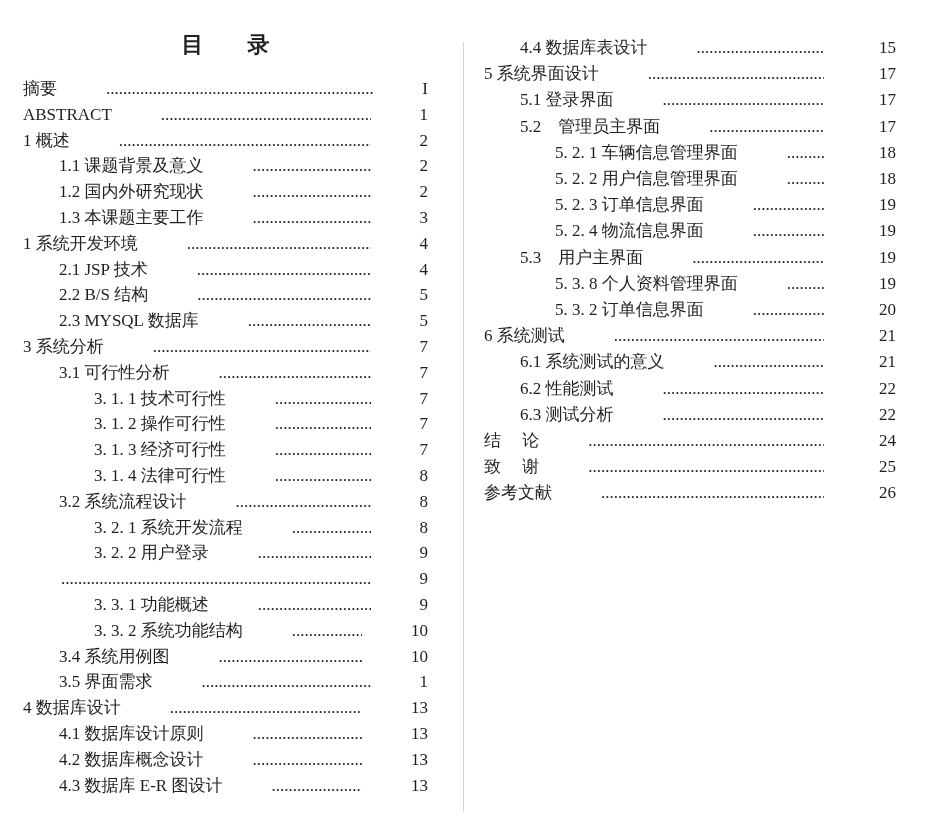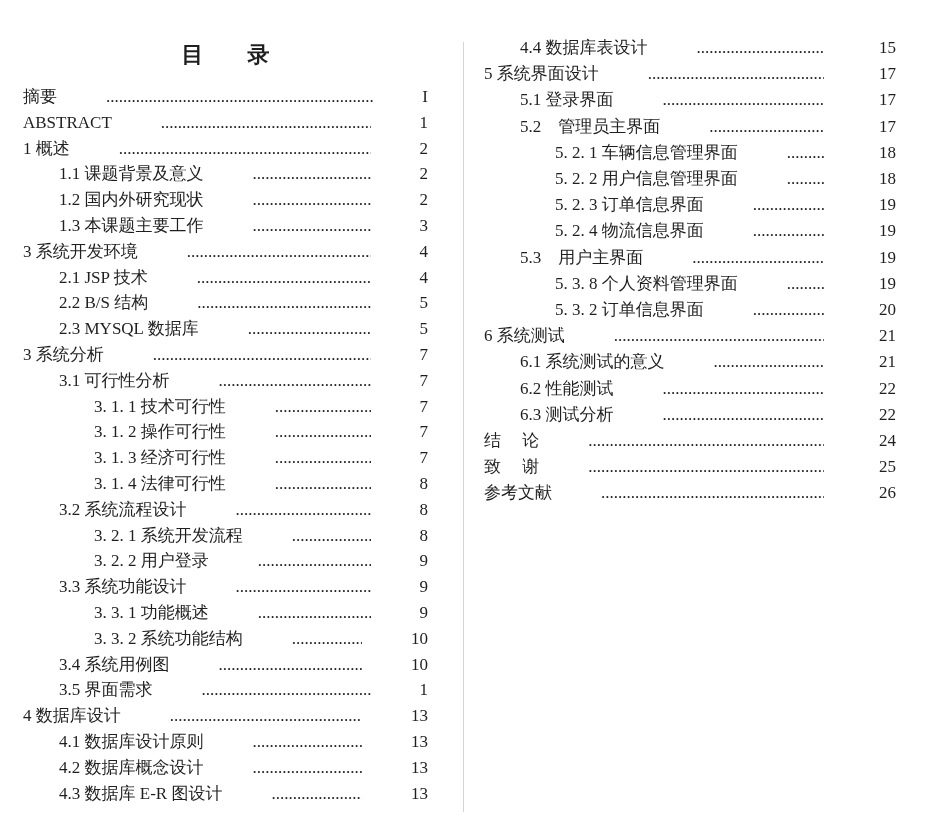--- a/index.html
+++ b/index.html
@@ -36,27 +36,27 @@
     left: 23px;
     width: 405px;
   }
   .col-right {
     left: 484px;
     width: 412px;
     padding-top: 35px;
   }
   .title {
     margin: 0;
-    padding-top: 40px;
+    padding-top: 32px;
     height: 30px;
     line-height: 30px;
     text-align: center;
     font-size: 22px;
     font-weight: bold;
-    font-family: Liberation Serif, serif;
+    font-family: Liberation Mono, monospace;
     white-space: pre;
   }
   .col-left .rows { margin-top: 14px; }
   .row {
     display: flex;
     font-size: 17px;
     gap: 47px;
   }
   .col-left  .row, .col-left  .row > span { line-height: 25.8px; }
   .col-right .row, .col-right .row > span { line-height: 26.2px; }
@@ -108,21 +108,21 @@
           <span class="label">1.2 国内外研究现状</span>
           <span class="dots"></span>
           <span class="page-num">2</span>
         </div>
         <div class="row lvl1">
           <span class="label">1.3 本课题主要工作</span>
           <span class="dots"></span>
           <span class="page-num">3</span>
         </div>
         <div class="row lvl0">
-          <span class="label">3 系统开发环境</span>
+          <span class="label">1 系统开发环境</span>
           <span class="dots"></span>
           <span class="page-num">4</span>
         </div>
         <div class="row lvl1">
           <span class="label">2.1 JSP 技术</span>
           <span class="dots"></span>
           <span class="page-num">4</span>
         </div>
         <div class="row lvl1">
           <span class="label">2.2 B/S 结构</span>
@@ -173,21 +173,20 @@
           <span class="label">3. 2. 1 系统开发流程</span>
           <span class="dots"></span>
           <span class="page-num">8</span>
         </div>
         <div class="row lvl2">
           <span class="label">3. 2. 2 用户登录</span>
           <span class="dots"></span>
           <span class="page-num">9</span>
         </div>
         <div class="row lvl1">
-          <span class="label">3.3 系统功能设计</span>
           <span class="dots"></span>
           <span class="page-num">9</span>
         </div>
         <div class="row lvl2">
           <span class="label">3. 3. 1 功能概述</span>
           <span class="dots"></span>
           <span class="page-num">9</span>
         </div>
         <div class="row lvl2">
           <span class="label">3. 3. 2 系统功能结构</span>

